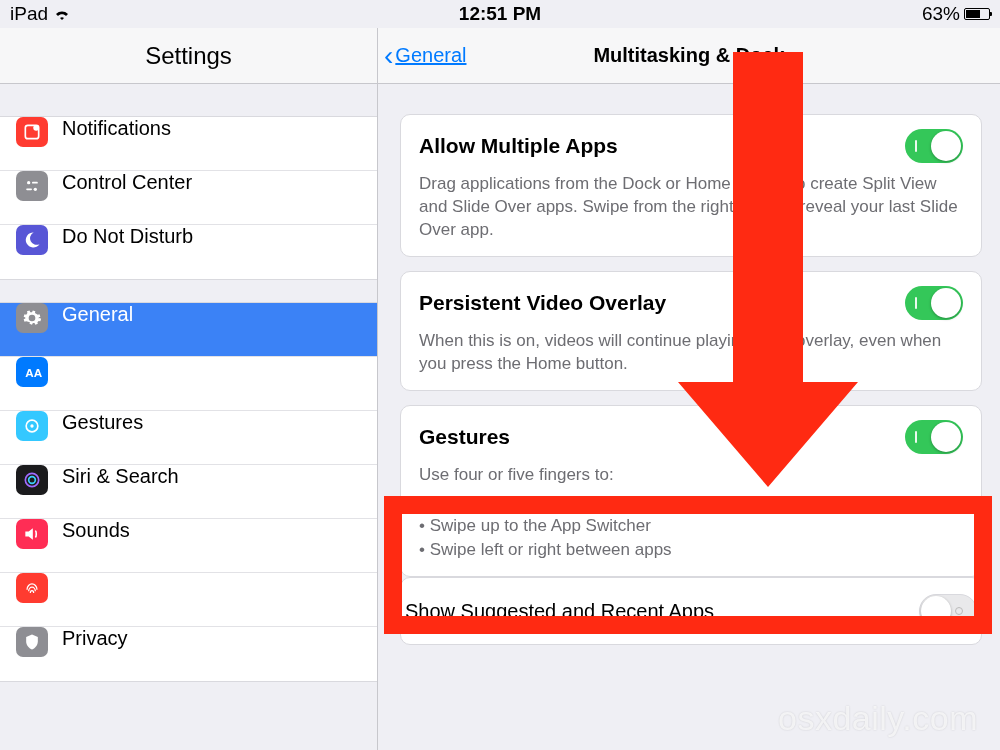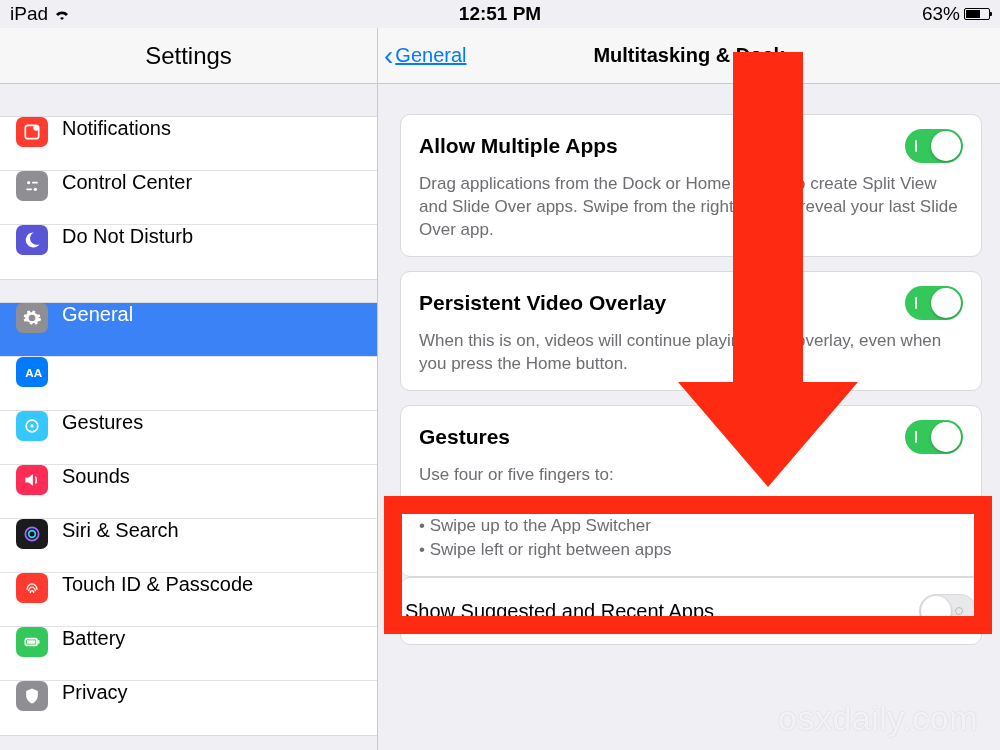--- a/index.html
+++ b/index.html
@@ -160,56 +160,45 @@
         <div class="sb-row">
           <div class="sb-icon ic-cyan">
               <svg viewBox="0 0 24 24" fill="#fff">
                 <circle cx="12" cy="12" r="7" fill="none" stroke="#fff" stroke-width="2"></circle>
                 <circle cx="12" cy="12" r="2"></circle>
               </svg>
             </div>
           <span class="sb-label">Gestures</span>
         </div>
         <div class="sb-row">
-          <div class="sb-icon ic-pink">
-              <svg viewBox="0 0 24 24" fill="#fff">
-                <path d="M4 9v6h4l5 4V5L8 9H4z"></path>
-                <path d="M16 8c1.5 1 1.5 7 0 8" stroke="#fff" stroke-width="2" fill="none"></path>
-              </svg>
-            </div>
-          <span class="sb-label">Sounds</span>
-        </div>
-        <div class="sb-row">
           <div class="sb-icon ic-black">
               <svg viewBox="0 0 24 24">
                 <circle cx="12" cy="12" r="8" fill="none" stroke="#a06bff" stroke-width="2"></circle>
                 <circle cx="12" cy="12" r="4" fill="none" stroke="#3bd0ff" stroke-width="2"></circle>
               </svg>
             </div>
           <span class="sb-label">Siri &amp; Search</span>
+        </div>
+        <div class="sb-row">
+          <div class="sb-icon ic-pink">
+              <svg viewBox="0 0 24 24" fill="#fff">
+                <path d="M4 9v6h4l5 4V5L8 9H4z"></path>
+                <path d="M16 8c1.5 1 1.5 7 0 8" stroke="#fff" stroke-width="2" fill="none"></path>
+              </svg>
+            </div>
+          <span class="sb-label">Sounds</span>
         </div>
         <div class="sb-row">
           <div class="sb-icon ic-touch">
               <svg viewBox="0 0 24 24" fill="none" stroke="#fff" stroke-width="1.5">
                 <path d="M6 14c0-4 3-7 6-7s6 3 6 7"></path>
                 <path d="M8 16c0-3 2-5 4-5s4 2 4 5"></path>
                 <path d="M10 18c0-2 1-3 2-3s2 1 2 3"></path>
               </svg>
             </div>
-          <span class="sb-label">Touch ID &amp; Passcode</span>
-        </div>
-        <div class="sb-row">
-          <div class="sb-icon ic-green">
-              <svg viewBox="0 0 24 24" fill="#fff">
-                <rect x="4" y="8" width="14" height="8" rx="2" fill="none" stroke="#fff" stroke-width="2"></rect>
-                <rect x="19" y="10" width="2" height="4"></rect>
-                <rect x="6" y="10" width="10" height="4"></rect>
-              </svg>
-            </div>
-          <span class="sb-label">Battery</span>
         </div>
         <div class="sb-row">
           <div class="sb-icon ic-gray">
               <svg viewBox="0 0 24 24" fill="#fff">
                 <path d="M12 3l7 3v5c0 5-3 8-7 10-4-2-7-5-7-10V6l7-3z"></path>
               </svg>
             </div>
           <span class="sb-label">Privacy</span>
         </div>
       </div>

